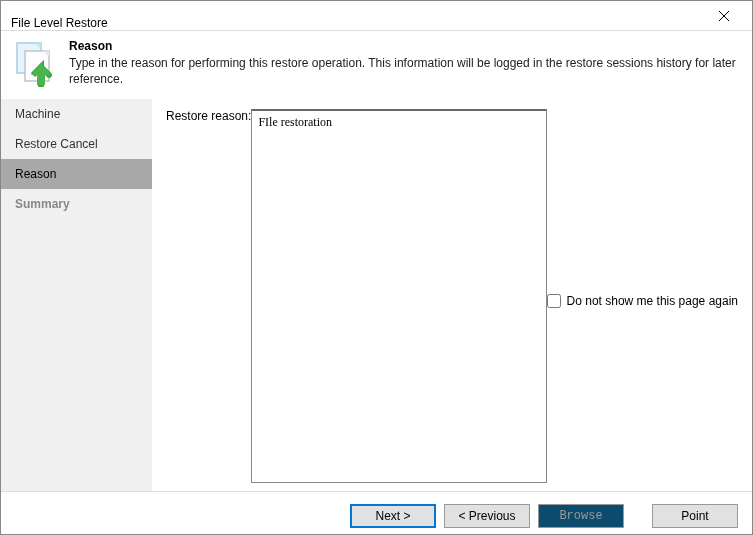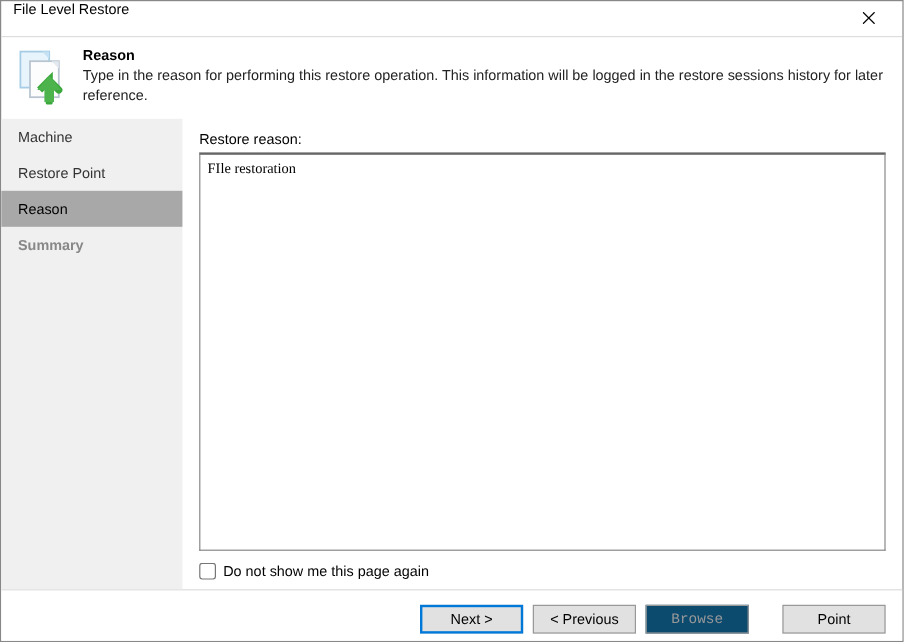--- a/index.html
+++ b/index.html
@@ -12,21 +12,21 @@
       font-size: 12px;
       background: #fff;
       color: #000;
       width: 753px;
       height: 535px;
       overflow: hidden;
       border: 1px solid #888;
     }
     .titlebar {
       display: flex;
-      align-items: flex-start;
+      align-items: flex-end;
       justify-content: space-between;
       height: 30px;
       padding: 0 8px 0 10px;
       border-bottom: 1px solid #ddd;
     }
     .titlebar-title {
       font-size: 12px;
     }
     .close-btn {
       width: 40px;
@@ -82,21 +82,21 @@
       color: #000;
     }
     .sidebar-item.disabled {
       color: #888;
       font-weight: bold;
     }
     .main {
       flex: 1;
       padding: 10px 14px 8px 14px;
       display: flex;
-      flex-direction: column;
+      flex-direction: row;
     }
     .field-label {
       font-size: 12px;
       margin-bottom: 4px;
     }
     .reason-textarea {
       flex: 1;
       width: 100%;
       border: 1px solid #888;
       border-top: 2px solid #666;
@@ -175,21 +175,21 @@
   </div>
   <div class="header-text">
     <div class="header-title">Reason</div>
     <div class="header-desc">Type in the reason for performing this restore operation. This information will be logged in the restore sessions history for later reference.</div>
   </div>
 </div>
 
 <div class="content">
   <div class="sidebar">
     <div class="sidebar-item">Machine</div>
-    <div class="sidebar-item">Restore Point</div>
+    <div class="sidebar-item">Restore Cancel</div>
     <div class="sidebar-item active">Reason</div>
     <div class="sidebar-item disabled">Summary</div>
   </div>
   <div class="main">
     <div class="field-label">Restore reason:</div>
     <textarea class="reason-textarea" style="">FIle restoration</textarea>
     <label class="checkbox-row">
       <input type="checkbox" style="">
       <span>Do not show me this page again</span>
     </label>

